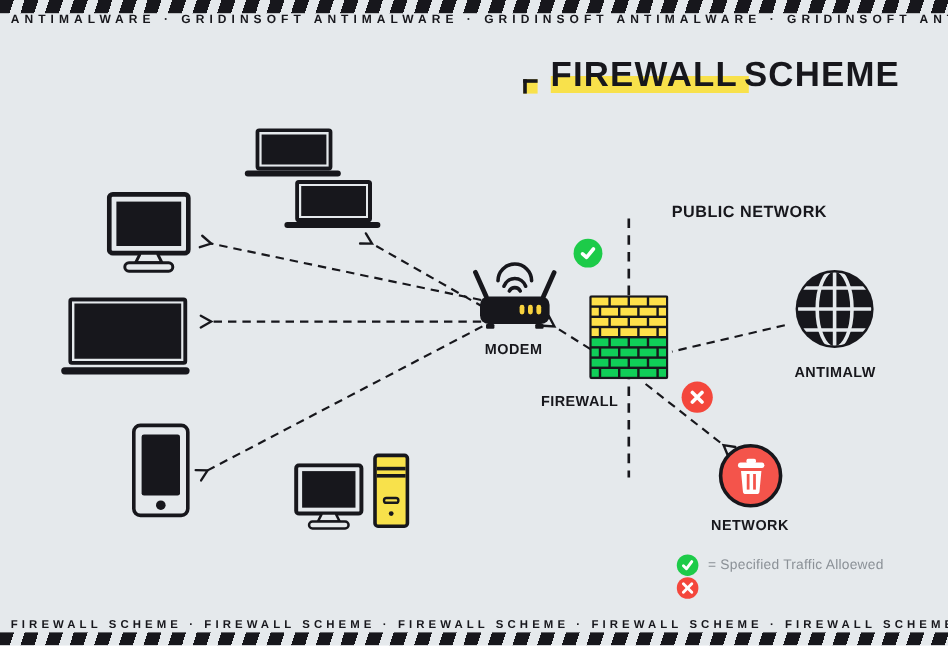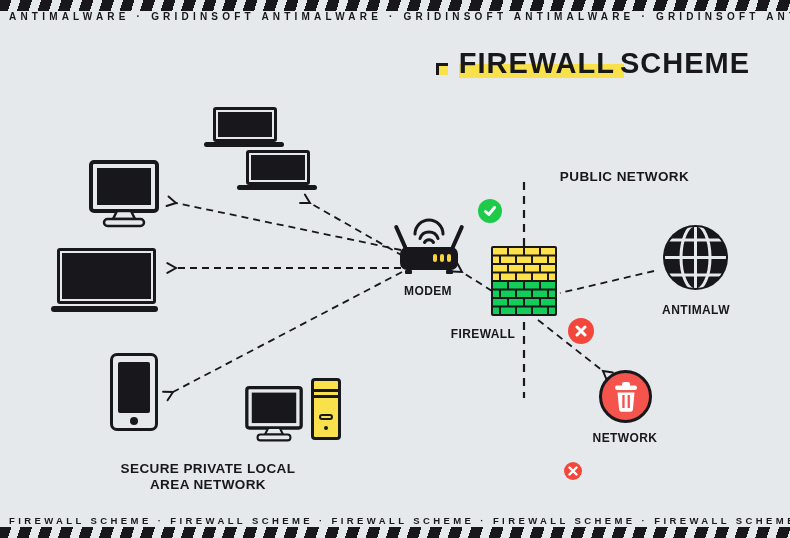--- a/index.html
+++ b/index.html
@@ -10,21 +10,21 @@
   .stripes{position:absolute;left:0;right:0;height:11px;
            background:repeating-linear-gradient(108deg,#17171C 0 11px,transparent 11px 19.5px);}
   .stripes.top{top:0;}
   .stripes.bottom{bottom:0;}
   .banner-text{position:absolute;left:9px;right:0;white-space:nowrap;overflow:hidden;
                font-weight:bold;color:#17171C;}
   .banner-text.top{top:11px;font-size:10px;letter-spacing:4.2px;}
   .banner-text.bottom{bottom:12px;font-size:9.5px;letter-spacing:3.4px;}
 
   
-  .title-row{position:absolute;top:49px;right:40px;display:flex;align-items:center;gap:11px;}
+  .title-row{position:absolute;top:49px;right:40px;display:flex;align-items:flex-end;gap:11px;}
   .title-bullet{width:9px;height:9px;margin-top:10px;background:#F8E14B;
                 border-top:3px solid #17171C;border-left:3px solid #17171C;}
   .title-row h1{margin:0;font-size:29px;font-weight:bold;letter-spacing:1px;line-height:1;}
   .title-hl{background-image:linear-gradient(to bottom,transparent 52%,#F8E14B 52%,#F8E14B 96%,transparent 96%);
             padding-right:9px;margin-right:-4px;}
 
   
   .abs{position:absolute;}
   .lap-screen{position:absolute;border:3px solid #17171C;background:#17171C;border-radius:3px;
               box-shadow:inset 0 0 0 2px #E5E9EC;}
@@ -243,26 +243,30 @@
       <rect x="9.3" y="13" width="2.3" height="13" fill="#F4544B"></rect>
       <rect x="14.6" y="13" width="2.3" height="13" fill="#F4544B"></rect>
     </svg>
   </div>
 
   <div class="lbl s13" style="left:552px;top:169px;width:145px;">PUBLIC NETWORK</div>
   <div class="lbl s12" style="left:394px;top:284px;width:68px;">MODEM</div>
   <div class="lbl s12" style="left:438px;top:327px;width:90px;">FIREWALL</div>
   <div class="lbl s12" style="left:650px;top:303px;width:92px;">ANTIMALW</div>
   <div class="lbl s12" style="left:580px;top:431px;width:90px;">NETWORK</div>
-  <div class="lbl s13" style="left:103px;top:461px;width:210px;line-height:15.5px;">
-    <div>SECURE PRIVATE LOCAL</div>
-    <div>AREA NETWORK</div>
-  </div>
 
   <div class="legend">
+    <div class="row">
+      <span class="dot green">
+        <svg width="12" height="12" viewBox="0 0 12 12">
+            <polyline points="2.5,6.5 5,9 9.5,3" fill="none" stroke="#fff" stroke-width="2.4" stroke-linecap="round" stroke-linejoin="round"></polyline>
+          </svg>
+      </span>
+      <span class="txt">= Specified Traffic Alloewed</span>
+    </div>
     <div class="row">
       <span class="dot red">
         <svg width="10" height="10" viewBox="0 0 10 10">
             <g stroke="#fff" stroke-width="2.4" stroke-linecap="round">
               <line x1="1.5" y1="1.5" x2="8.5" y2="8.5"></line>
               <line x1="8.5" y1="1.5" x2="1.5" y2="8.5"></line>
             </g>
           </svg>
       </span>
     </div>

